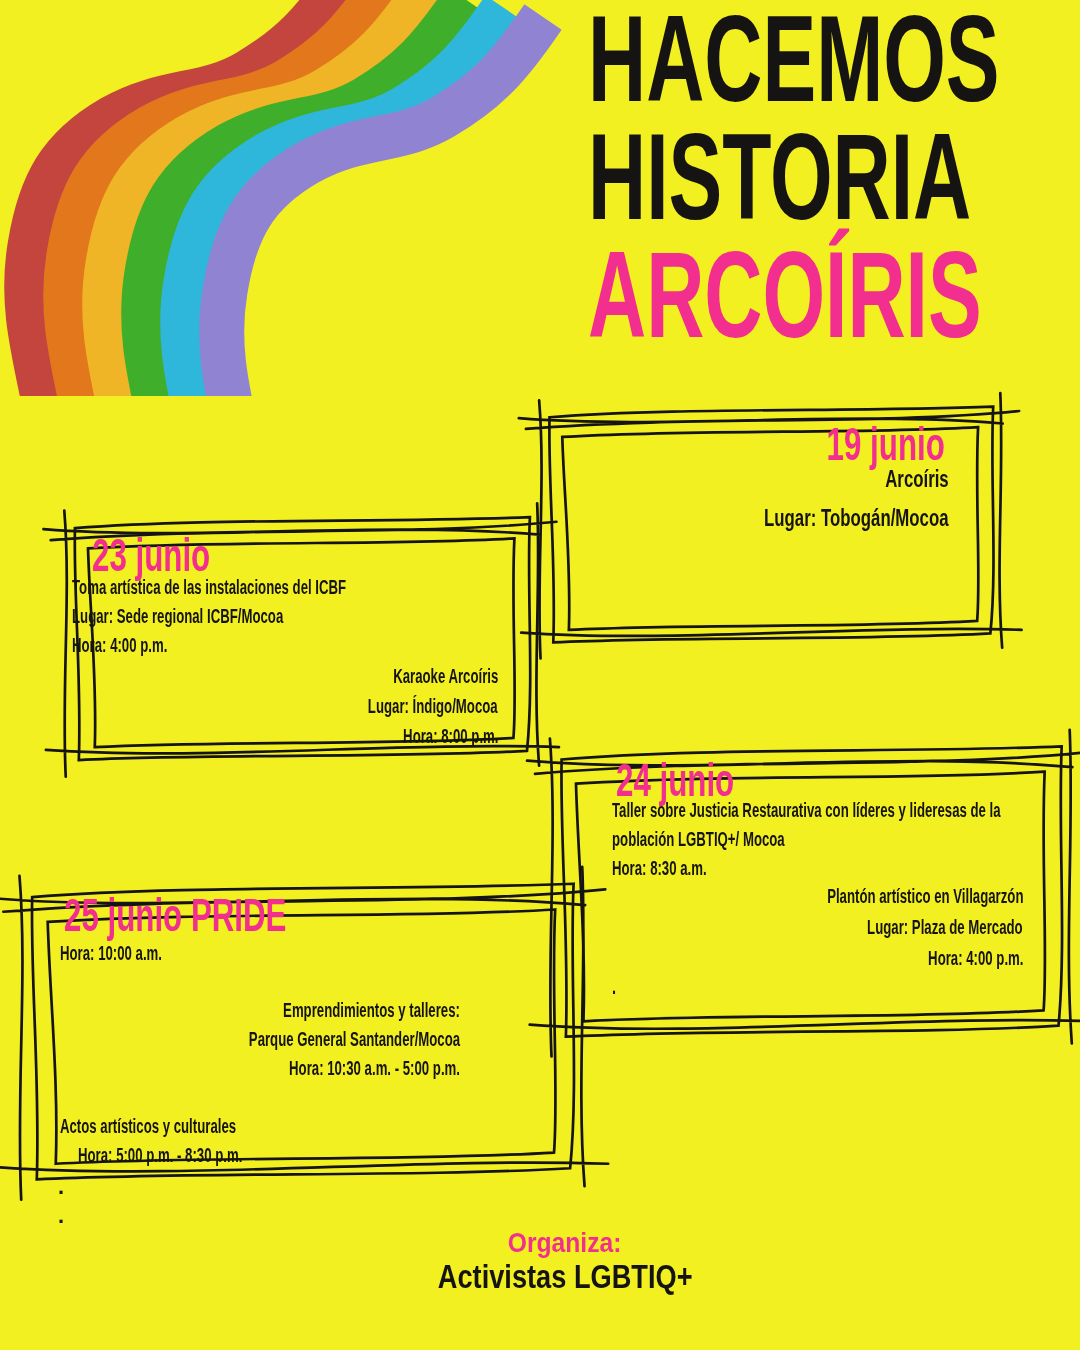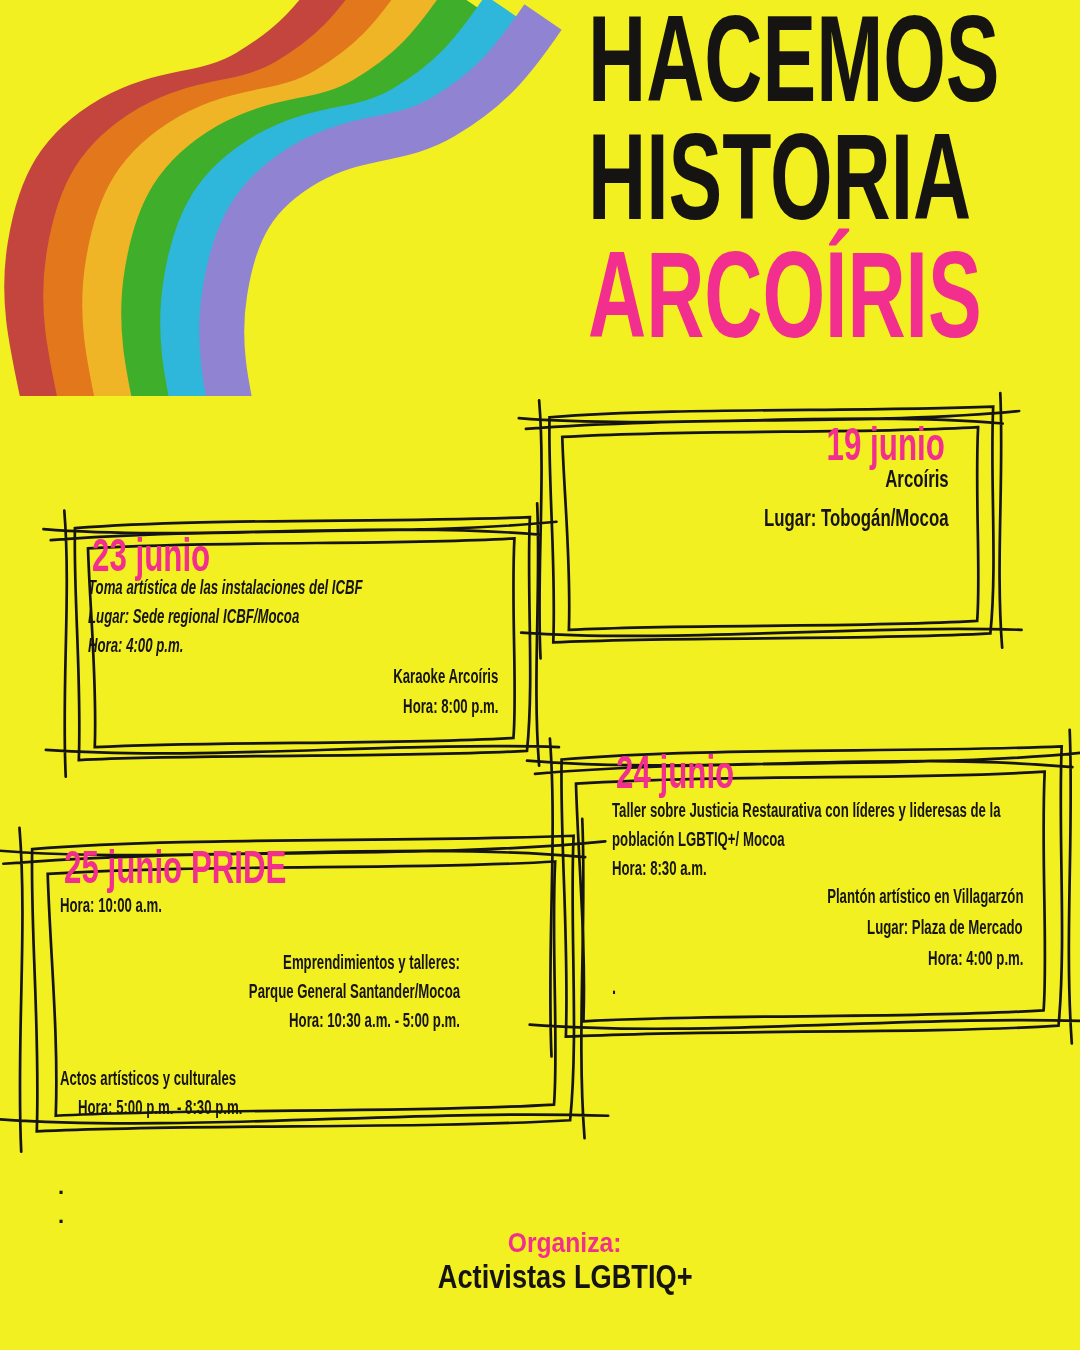--- a/index.html
+++ b/index.html
@@ -29,30 +29,30 @@
   .date .cx{transform:scaleX(.68);}
   
   #card19{left:533px;top:386px;width:472px;height:268px;}
   #card19 .date{top:31px;right:56px;}
   #card19 .grp{top:73px;right:56px;left:20px;font-size:24px;line-height:39px;}
   #card19 .cx{transform:scaleX(.7);}
   #card19 .date .cx{transform:scaleX(.68);}
   
   #card23{left:58px;top:496px;width:484px;height:276px;}
   #card23 .date{top:32px;left:30px;text-align:right;}
-  #card23 .grp-a{top:77px;left:30px;font-style:italic;}
+  #card23 .grp-a{top:77px;left:14px;}
   #card23 .grp-b{top:165px;right:44px;left:20px;line-height:30px;}
   
   #card24{left:543px;top:721px;width:532px;height:330px;}
-  #card24 .date{top:24px;left:69px;}
+  #card24 .date{top:32px;left:69px;}
   #card24 .grp-a{top:75px;left:69px;}
   #card24 .grp-b{top:160px;right:52px;left:20px;line-height:31px;}
   #card24 .dot{top:251px;left:69px;font-size:22px;line-height:30px;}
   
-  #card25{left:12px;top:810px;width:576px;height:336px;}
+  #card25{left:12px;top:858px;width:576px;height:336px;}
   #card25 .date{top:30px;left:48px;}
   #card25 .grp-a{top:81px;left:48px;line-height:28px;}
   #card25 .grp-b{top:138px;right:128px;left:20px;}
   #card25 .grp-c{top:254px;left:48px;text-align:right;}
   
   .pagedot{position:absolute;font-size:22px;line-height:30px;}
   
   .footer{position:absolute;left:20px;top:1228px;width:1090px;text-align:center;white-space:nowrap;}
   .footer .organiza{font-size:28px;line-height:30px;color:var(--pink,#F22E8E);}
   .footer .organiza .cx{transform:scaleX(.88);transform-origin:center center;}
@@ -97,20 +97,21 @@
     <path d="M6.2,11.4 C35,9.6 70,10.8 94.3,9.2 C93.6,24 94.9,42 94.1,52.6 C68,54.2 34,53.2 7.6,54.6 C8.1,40 6.6,25 6.2,11.4 Z"></path>
   </svg>
   <h2 class="date"><span class="cx">23 junio</span></h2>
   <div class="grp grp-a">
     <div class="ln"><span class="cx">Toma artística de las instalaciones del ICBF</span></div>
     <div class="ln"><span class="cx">Lugar: Sede regional ICBF/Mocoa</span></div>
     <div class="ln"><span class="cx">Hora: 4:00 p.m.</span></div>
   </div>
   <div class="grp grp-b right">
     <div class="ln"><span class="cx">Karaoke Arcoíris</span></div>
+    <div class="ln"><span class="cx">Lugar: Índigo/Mocoa</span></div>
     <div class="ln"><span class="cx">Hora: 8:00 p.m.</span></div>
   </div>
 </section>
 
 <section class="card" id="card24">
   <svg class="scribble" viewBox="0 0 100 60" preserveAspectRatio="none" aria-hidden="true">
     <path d="M3.5,7 C30,4.8 68,5.8 97.5,4.6 C96.8,20 98.4,40 96.9,55.4 C70,57 32,56 4.3,57.4 C4.9,40 3.2,22 3.5,7 Z"></path>
     <path d="M-1.5,9.6 C34,6.6 72,8.8 103,5.6 M99,1.6 C99.8,20 98,40 99.4,58.6 M103.5,54.6 C70,53.4 30,57.6 -2.5,55.2 M1.6,61 C0.7,42 2.7,21 1.3,3.2 M-3,7.2 C28,9.8 66,5.4 99.5,8.4"></path>
     <path d="M6.2,11.4 C35,9.6 70,10.8 94.3,9.2 C93.6,24 94.9,42 94.1,52.6 C68,54.2 34,53.2 7.6,54.6 C8.1,40 6.6,25 6.2,11.4 Z"></path>
   </svg>

